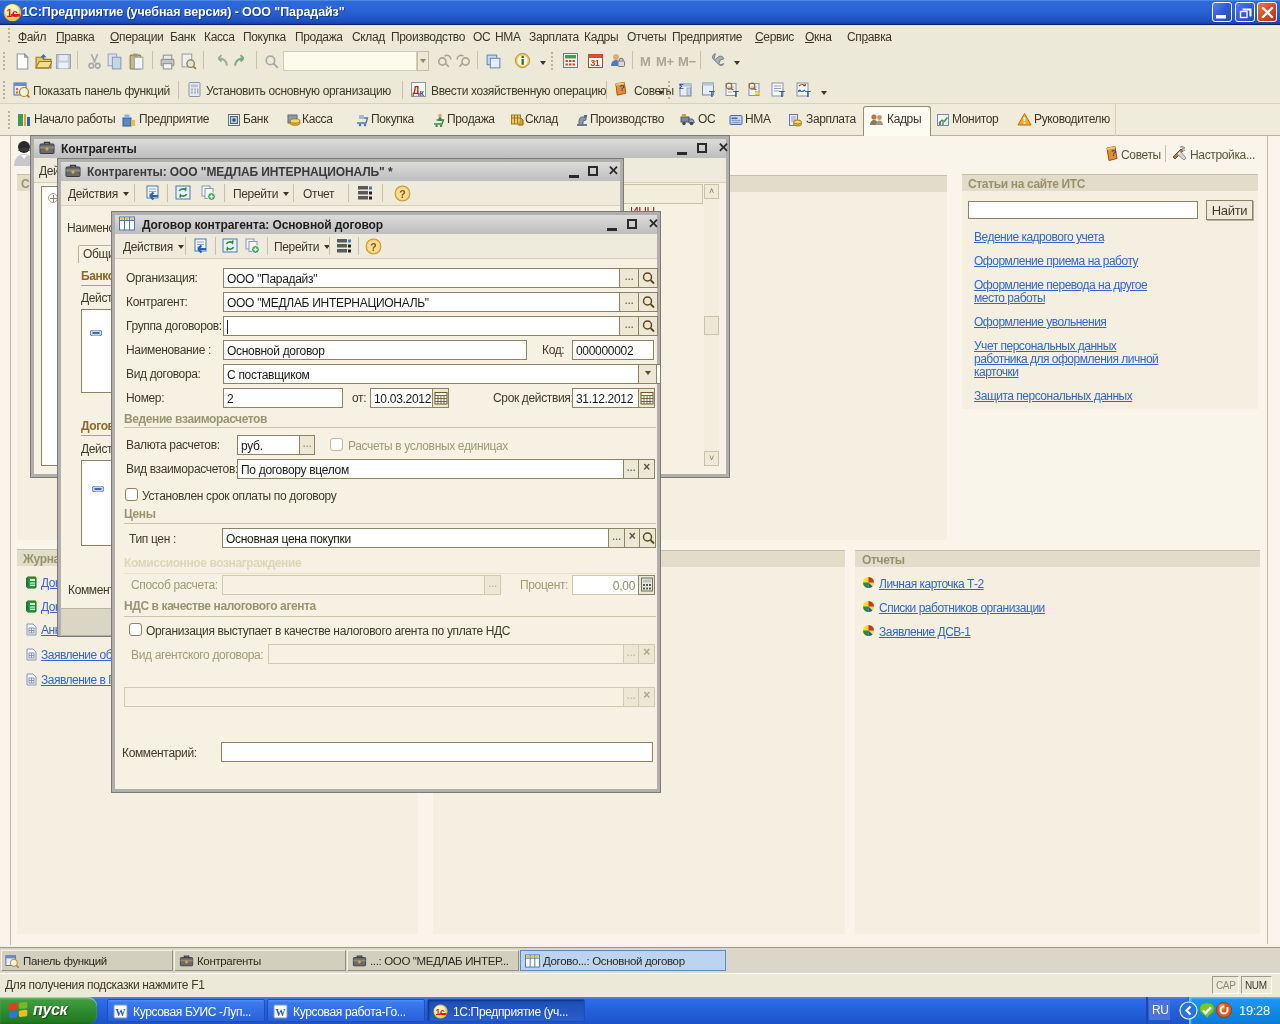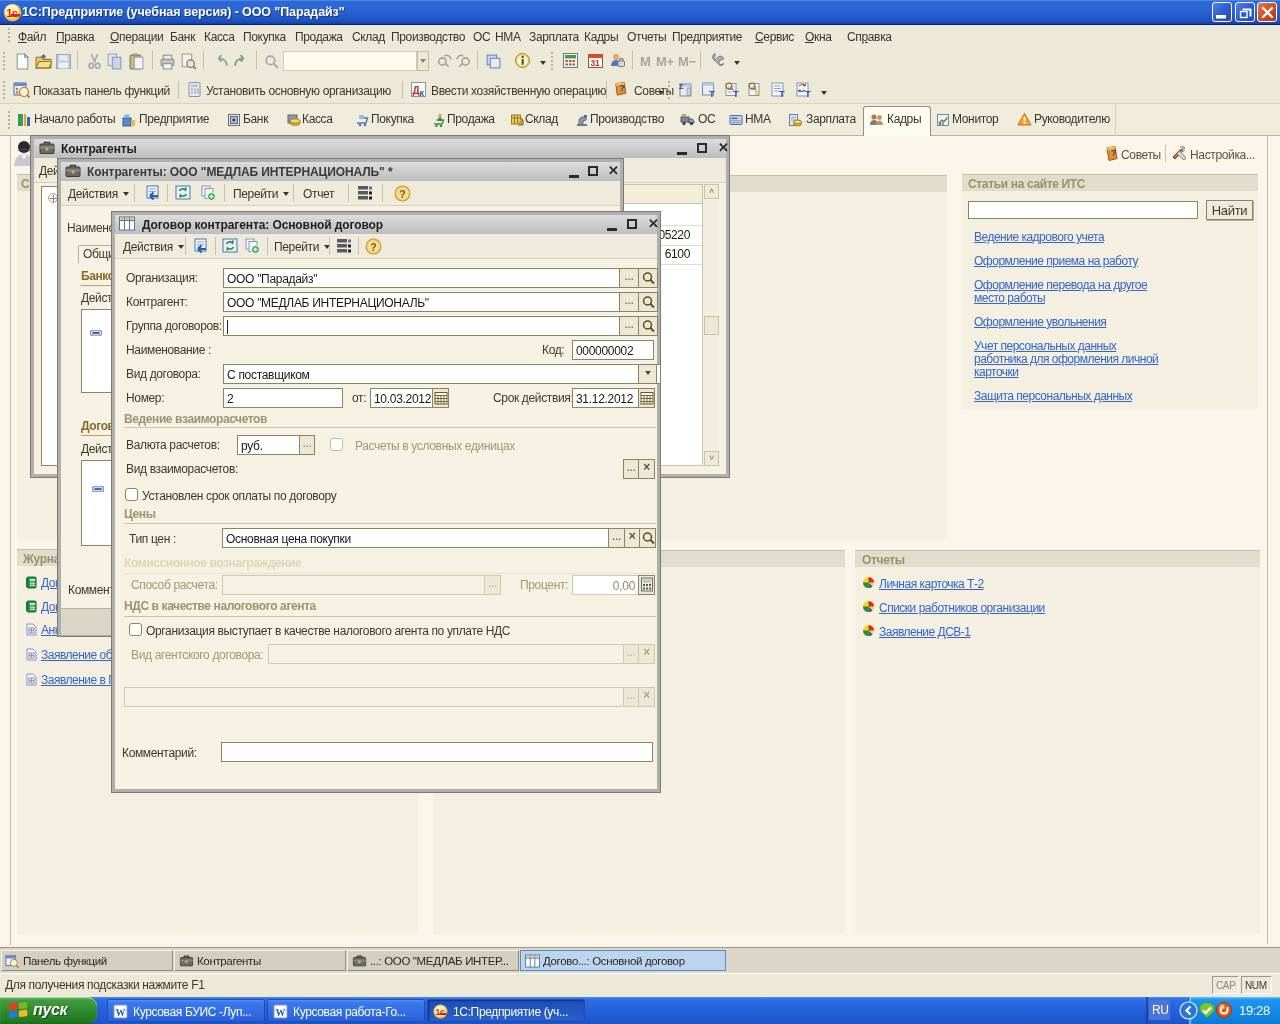--- a/index.html
+++ b/index.html
@@ -591,27 +591,20 @@
         <span class="tbtext" style="left:5px">Действия</span>
       </div>
  <div class="a" style="left:10px;top:50px;width:270px;height:280px;background:#fff;border:1px solid #8A8463"></div>
  <span class="a" style="left:17px;top:57px;width:10px;height:10px;border:1px solid #A8A698;border-radius:6px;background:#F8F6F0"></span>
  <span class="a" style="left:19px;top:62px;width:7px;height:1px;background:#8A8878"></span>
  <span class="a" style="left:22px;top:59px;width:1px;height:7px;background:#8A8878"></span>
 
  <div class="a" style="left:592px;top:48px;width:80px;height:20px;background:#F3EEDC;border:1px solid #C8C2A6">
         <span class="tx" style="left:6px;top:20px;color:#b91c1c">ИНН</span>
       </div>
- <div class="a" style="left:592px;top:68px;width:80px;height:262px;background:#fff;border:1px solid #C8C2A6;border-top:none">
-  <span class="a" style="left:0;top:21px;width:80px;height:1px;background:#E0DCC8"></span>
-  <span class="tx" style="right:12px;top:24px;color:#1A1A12">05220</span>
-  <span class="a" style="left:0;top:41px;width:80px;height:1px;background:#E0DCC8"></span>
-  <span class="tx" style="right:12px;top:43px;color:#1A1A12">6100</span>
-  <span class="a" style="left:0;top:60px;width:80px;height:1px;background:#E0DCC8"></span>
- </div>
 
  <div class="a" style="left:673px;top:48px;width:15px;height:282px;background:#F2EDDC">
   <span class="a" style="left:0;top:0;width:15px;height:15px;background:#EFEAD8;border:1px solid #C8C2A6;text-align:center;font-size:9px;color:#7A744E;line-height:13px">˄</span>
   <span class="a" style="left:0;top:132px;width:15px;height:19px;background:#EDE8D4;border:1px solid #C8C2A6"></span>
   <span class="a" style="left:0;top:267px;width:15px;height:15px;background:#EFEAD8;border:1px solid #C8C2A6;text-align:center;font-size:9px;color:#7A744E;line-height:13px">˅</span>
  </div>
 </div>
 
 <div class="win" style="left:57px;top:158px;width:567px;height:479px">
  <div class="wtitle">
@@ -725,20 +718,21 @@
       </span>
  <span class="lbl" style="left:14px;top:107px">Группа договоров:</span>
  <span class="f" style="left:111px;top:104px;width:397px"><span style="border-left:1px solid #222;display:inline-block;height:14px"></span></span>
  <span class="bt" style="left:507px;top:104px;width:20px">...</span>
  <span class="bt" style="left:526px;top:104px;width:20px">
         <svg style="left:2px;top:2px;width:14px;height:14px" viewBox="0 0 14 14">
           <use href="#mag"></use>
         </svg>
       </span>
  <span class="lbl" style="left:14px;top:131px">Наименование :</span>
+ <span class="f" style="left:111px;top:128px;width:304px">Основной договор</span>
  <span class="lbl" style="left:430px;top:131px">Код:</span>
  <span class="f" style="left:460px;top:128px;width:82px">000000002</span>
  <span class="lbl" style="left:14px;top:155px">Вид договора:</span>
  <span class="f" style="left:111px;top:152px;width:526px">С поставщиком</span>
  <span class="bt" style="left:526px;top:152px;width:19px"><i class="darr" style="margin:6px 0 0 0;border-top-color:#5A4A1A"></i></span>
  <span class="lbl" style="left:14px;top:179px">Номер:</span>
  <span class="f" style="left:111px;top:176px;width:120px">2</span>
  <span class="lbl" style="left:240px;top:179px">от:</span>
  <span class="f" style="left:258px;top:176px;width:63px">10.03.2012</span>
  <span class="bt" style="left:320px;top:176px;width:17px">
@@ -752,22 +746,23 @@
         <svg style="left:1px;top:2px;width:14px;height:14px" viewBox="0 0 14 14">
           <use href="#cal"></use>
         </svg>
       </span>
  <span class="ghdr" style="left:12px;top:200px">Ведение взаиморасчетов</span>
  <span class="gline" style="left:12px;top:215px;width:532px"></span>
  <span class="lbl" style="left:14px;top:226px">Валюта расчетов:</span>
  <span class="f" style="left:125px;top:223px;width:69px">руб.</span>
  <span class="bt" style="left:187px;top:223px;width:16px;color:#8A8468">...</span>
  <span class="cb" style="left:218px;top:226px;border-color:#C2BC9C"></span>
- <span class="lbl lbld" style="left:243px;top:227px">Расчеты в условных единицах</span>
+ <span class="lbl lbld" style="left:236px;top:227px">Расчеты в условных единицах</span>
  <span class="lbl" style="left:14px;top:250px">Вид взаиморасчетов:</span>
+ <span class="f" style="left:125px;top:247px;width:387px">По договору вцелом</span>
  <span class="bt" style="left:511px;top:247px;width:16px">...</span>
  <span class="bt" style="left:526px;top:247px;width:17px;font-weight:bold">×</span>
  <span class="cb" style="left:13px;top:276px"></span>
  <span class="lbl" style="left:30px;top:277px">Установлен срок оплаты по договору</span>
  <span class="ghdr" style="left:12px;top:295px">Цены</span>
  <span class="gline" style="left:12px;top:311px;width:532px"></span>
  <span class="lbl" style="left:17px;top:320px">Тип цен :</span>
  <span class="f" style="left:110px;top:316px;width:387px">Основная цена покупки</span>
  <span class="bt" style="left:496px;top:316px;width:17px">...</span>
  <span class="bt" style="left:512px;top:316px;width:16px;font-weight:bold">×</span>

